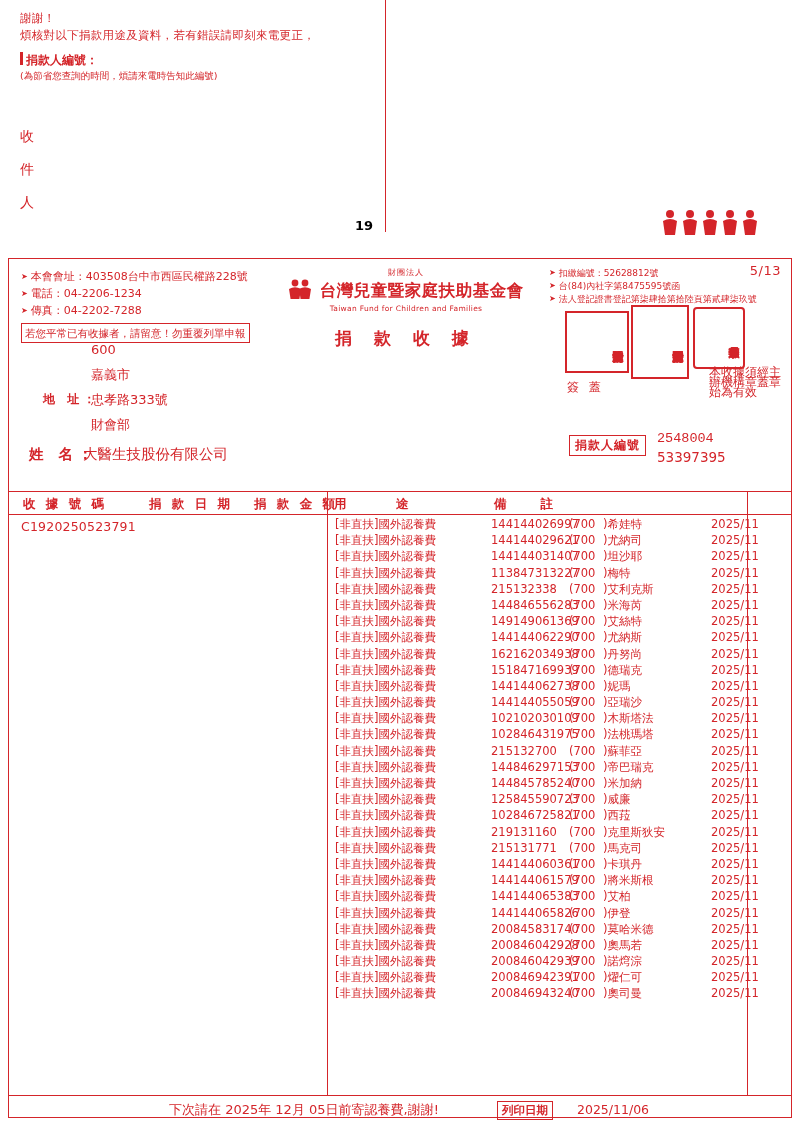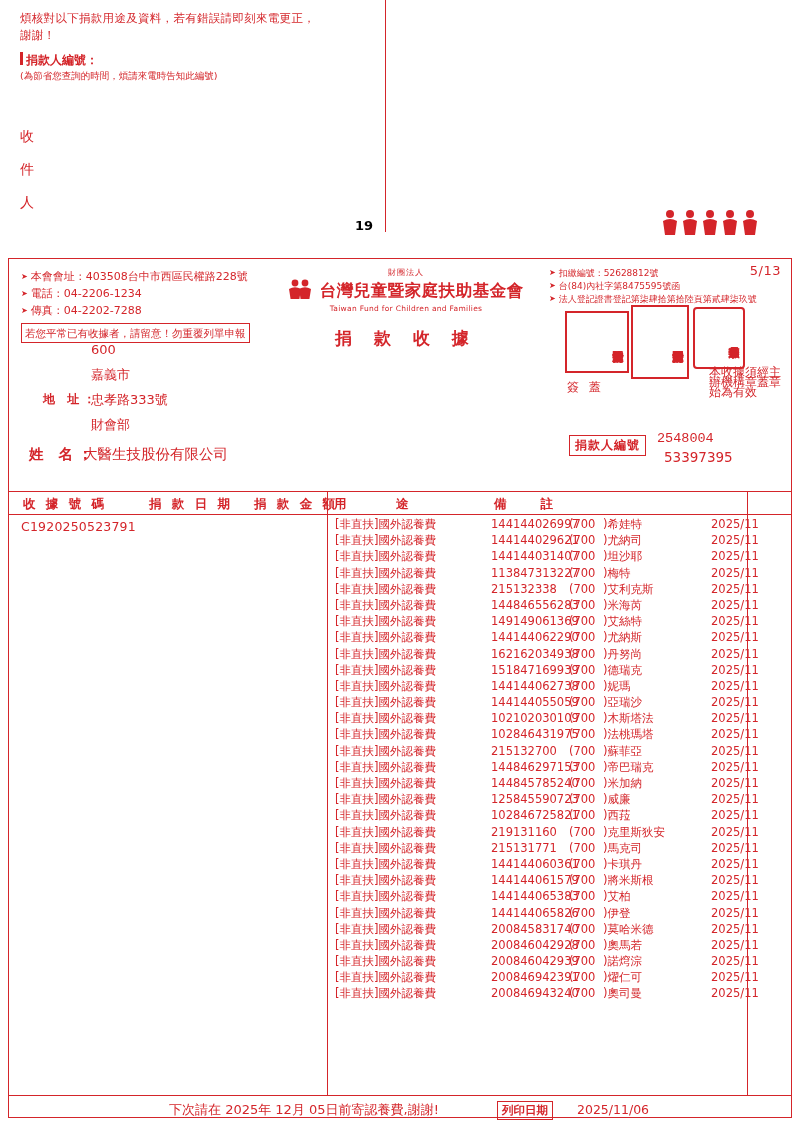--- a/index.html
+++ b/index.html
@@ -151,21 +151,21 @@
   }
   .donor-no-box {
     position: absolute; left: 560px; top: 176px;
     border: 1.3px solid #d4252a; padding: 1px 5px;
     font-size: 12px; font-weight: bold; letter-spacing: 1px;
   }
   .donor-no-v1 {
     position: absolute; left: 648px; top: 172px; font-size: 13.5px; font-family: Liberation Mono, monospace;
   }
   .donor-no-v2 {
-    position: absolute; left: 648px; top: 190px; font-size: 13.5px; margin-left: 7px;
+    position: absolute; left: 648px; top: 190px; font-size: 13.5px;
   }
 
   
   .tbl-head {
     position: absolute; left: 0; top: 232px; width: 100%; height: 24px;
     border-top: 1.4px solid #d4252a; border-bottom: 1.4px solid #d4252a;
   }
   .tbl-head span {
     position: absolute; top: 4px;
     font-size: 12.5px; font-weight: bold; letter-spacing: 3px;
@@ -220,22 +220,22 @@
 </style>
 </head>
 <body>
 
 <div class="page">
 
   <div class="stub">
     <div class="stub-vline"></div>
 
     <div class="stub-text1">
+      <div>謝謝！</div>
       <div>煩核對以下捐款用途及資料，若有錯誤請即刻來電更正，</div>
-      <div>謝謝！</div>
     </div>
 
     <div class="stub-bar"></div>
     <div class="stub-text2">捐款人編號：</div>
     <div class="stub-text3">(為節省您查詢的時間，煩請來電時告知此編號)</div>
 
     <div class="stub-recv">
       收<br>件<br>人
     </div>
 

